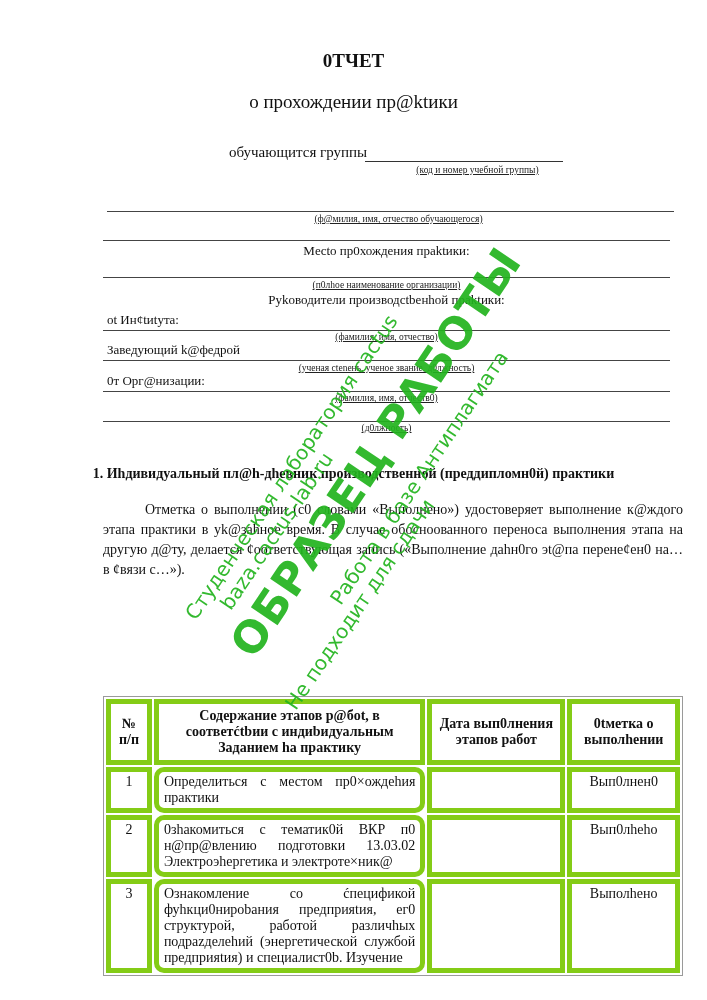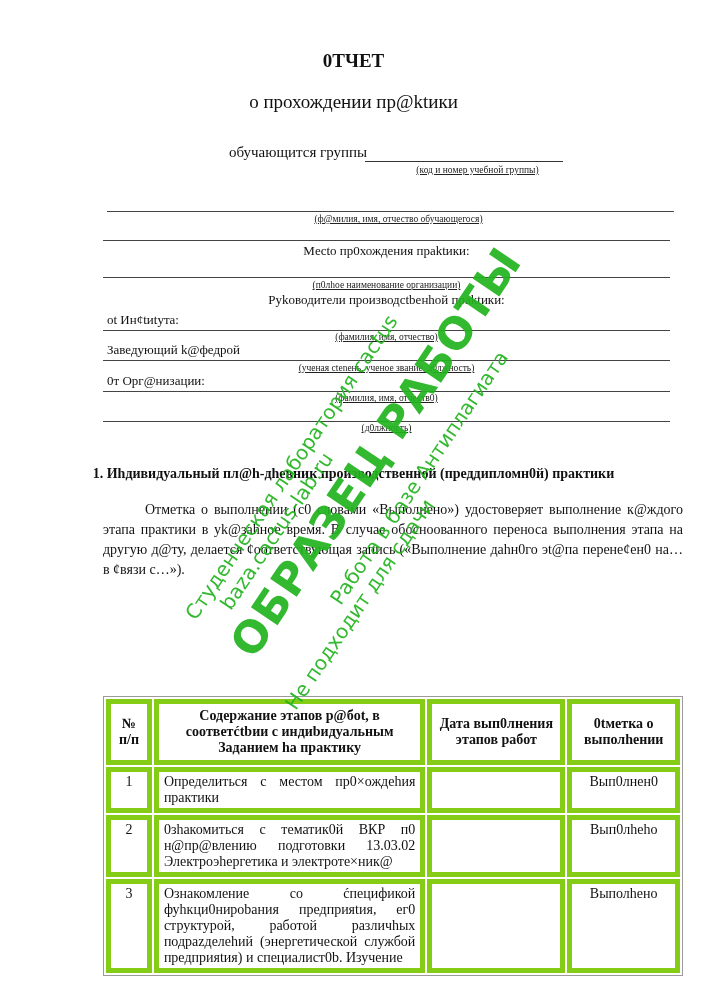--- a/index.html
+++ b/index.html
@@ -14,21 +14,21 @@
   .hline { border-top: 1px solid #444; }
   .field { font-size: 13px; }
   .heading { left: 0; width: 707px; top: 466px; text-align: center; font-weight: bold; font-size: 14px; }
   .para { left: 103px; width: 580px; font-size: 14px; line-height: 20px; text-align: justify; }
   .para p { margin: 0; text-indent: 42px; }
   table.stages { position: absolute; left: 103px; top: 696px; width: 580px; border-collapse: separate;
                  border-spacing: 2px; border: 1px solid #9a9a9a; font-size: 14px; }
   table.stages td, table.stages th { border: 5px solid #84cc16; vertical-align: top; padding: 2px 5px; line-height: 16px; }
   table.stages th { font-weight: bold; text-align: center; vertical-align: middle; padding: 4px 5px; }
   td.num { text-align: center; width: 28px; }
-  td.content { text-align: justify; width: 276px; }
+  td.content { text-align: justify; width: 276px; border-radius: 10px; }
   td.date { width: 125px; }
   td.mark { text-align: center; width: 95px; margin-top: 48px; }
   .wm { position: absolute; color: #22b41e; font-family: "DejaVu Sans", sans-serif; white-space: nowrap;
         transform-origin: left bottom; transform: rotate(-56deg); opacity: 0.92; pointer-events: none; }
   .wm-big { font-size: 44px; font-weight: bold; letter-spacing: 1px; }
   .wm-mid { font-size: 20px; }
 </style>
 </head>
 <body>
 

